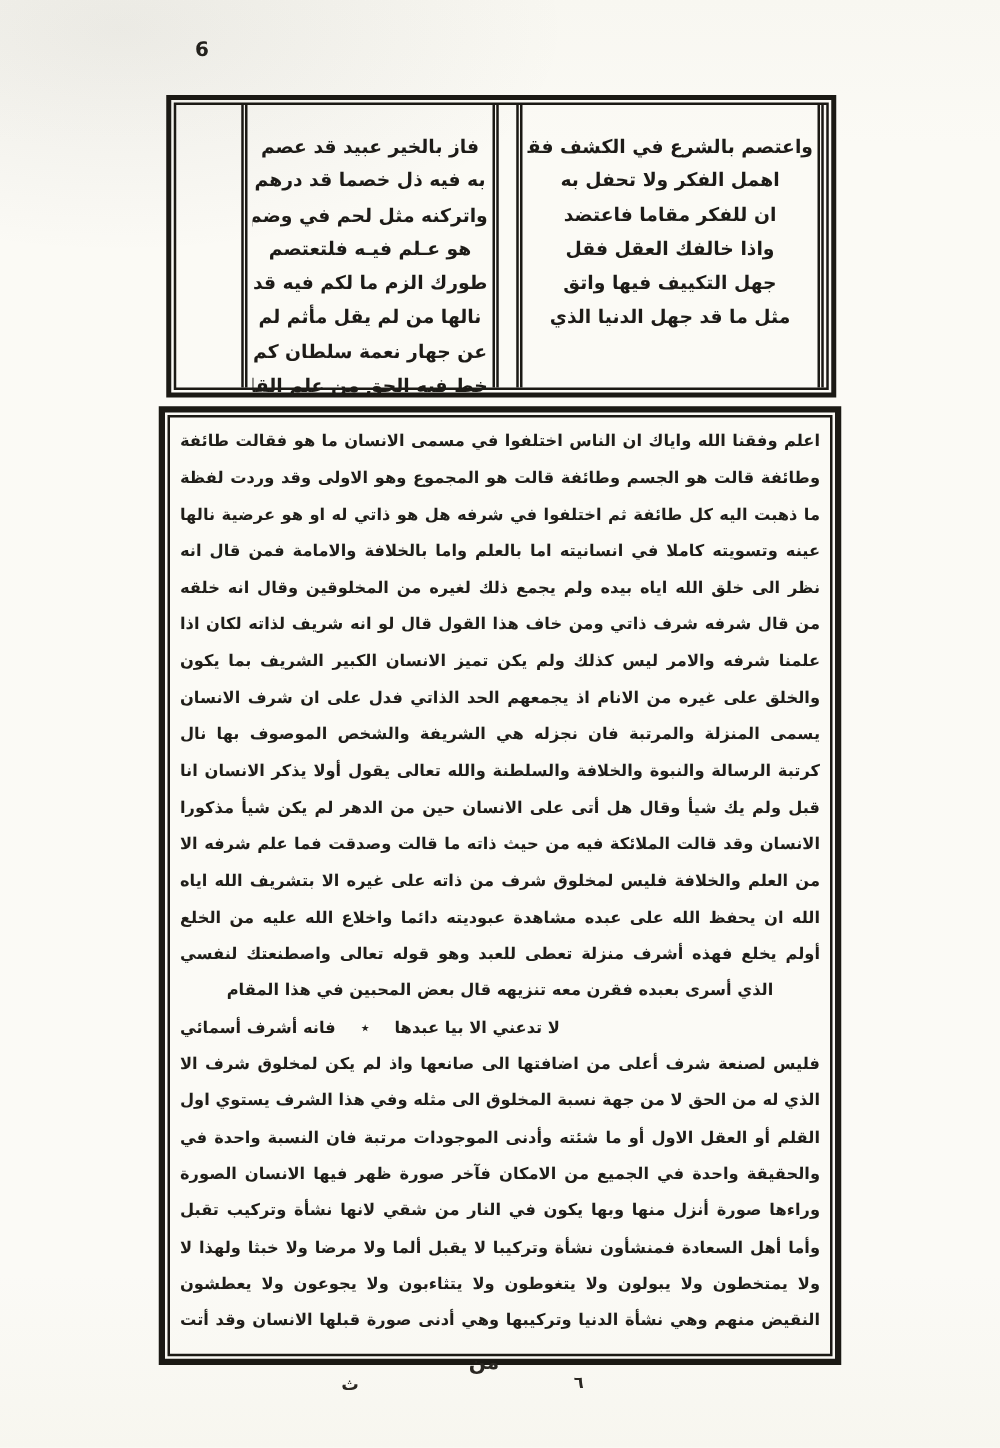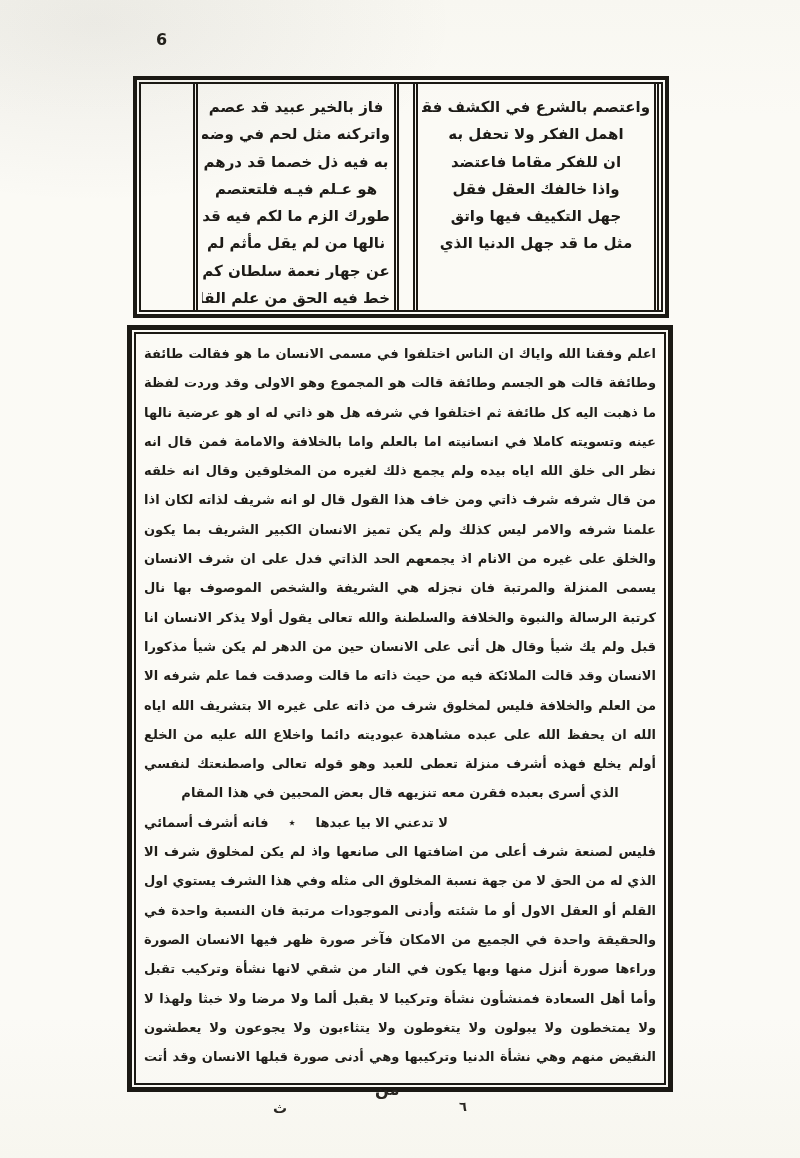--- a/index.html
+++ b/index.html
@@ -29,21 +29,21 @@
   .top-frame-inner{
     position:absolute;inset:2px;border:2px solid #1b1914;
   }
   .vcols{
     position:absolute;inset:0;direction:rtl;display:flex;align-items:stretch;
   }
   .vcol{
     box-sizing:border-box;
     border-right:5px double #1b1914;
     border-left:5px double #1b1914;
-    padding:10px 4px;
+    padding:20px 4px;
   }
   .vcol-right{width:246px;margin-right:2px;}
   .vgap{width:14px;}
   .vcol-left{width:206px;}
   .vline{
     height:27.3px;line-height:27.3px;
     font-size:15px;font-weight:bold;white-space:nowrap;
     text-align:center;color:#1d1b17;overflow:hidden;
   }
   
@@ -88,22 +88,22 @@
           <div class="vline">واعتصم بالشرع في الكشف فقد</div>
           <div class="vline">اهمل الفكر ولا تحفل به</div>
           <div class="vline">ان للفكر مقاما فاعتضد</div>
           <div class="vline">واذا خالفك العقل فقل</div>
           <div class="vline">جهل التكييف فيها واتق</div>
           <div class="vline">مثل ما قد جهل الدنيا الذي</div>
         </div>
         <div class="vgap"></div>
         <div class="vcol vcol-left">
           <div class="vline">فاز بالخير عبيد قد عصم</div>
+          <div class="vline">به فيه ذل خصما قد درهم</div>
           <div class="vline">واتركنه مثل لحم في وضم</div>
-          <div class="vline">به فيه ذل خصما قد درهم</div>
           <div class="vline">هو عـلم فيـه فلتعتصم</div>
           <div class="vline">طورك الزم ما لكم فيه قدم</div>
           <div class="vline">نالها من لم يقل مأثم لم</div>
           <div class="vline">عن جهار نعمة سلطان كم</div>
           <div class="vline">خط فيه الحق من علم القلم</div>
         </div>
       </div>
     </div>
   </div>
 

